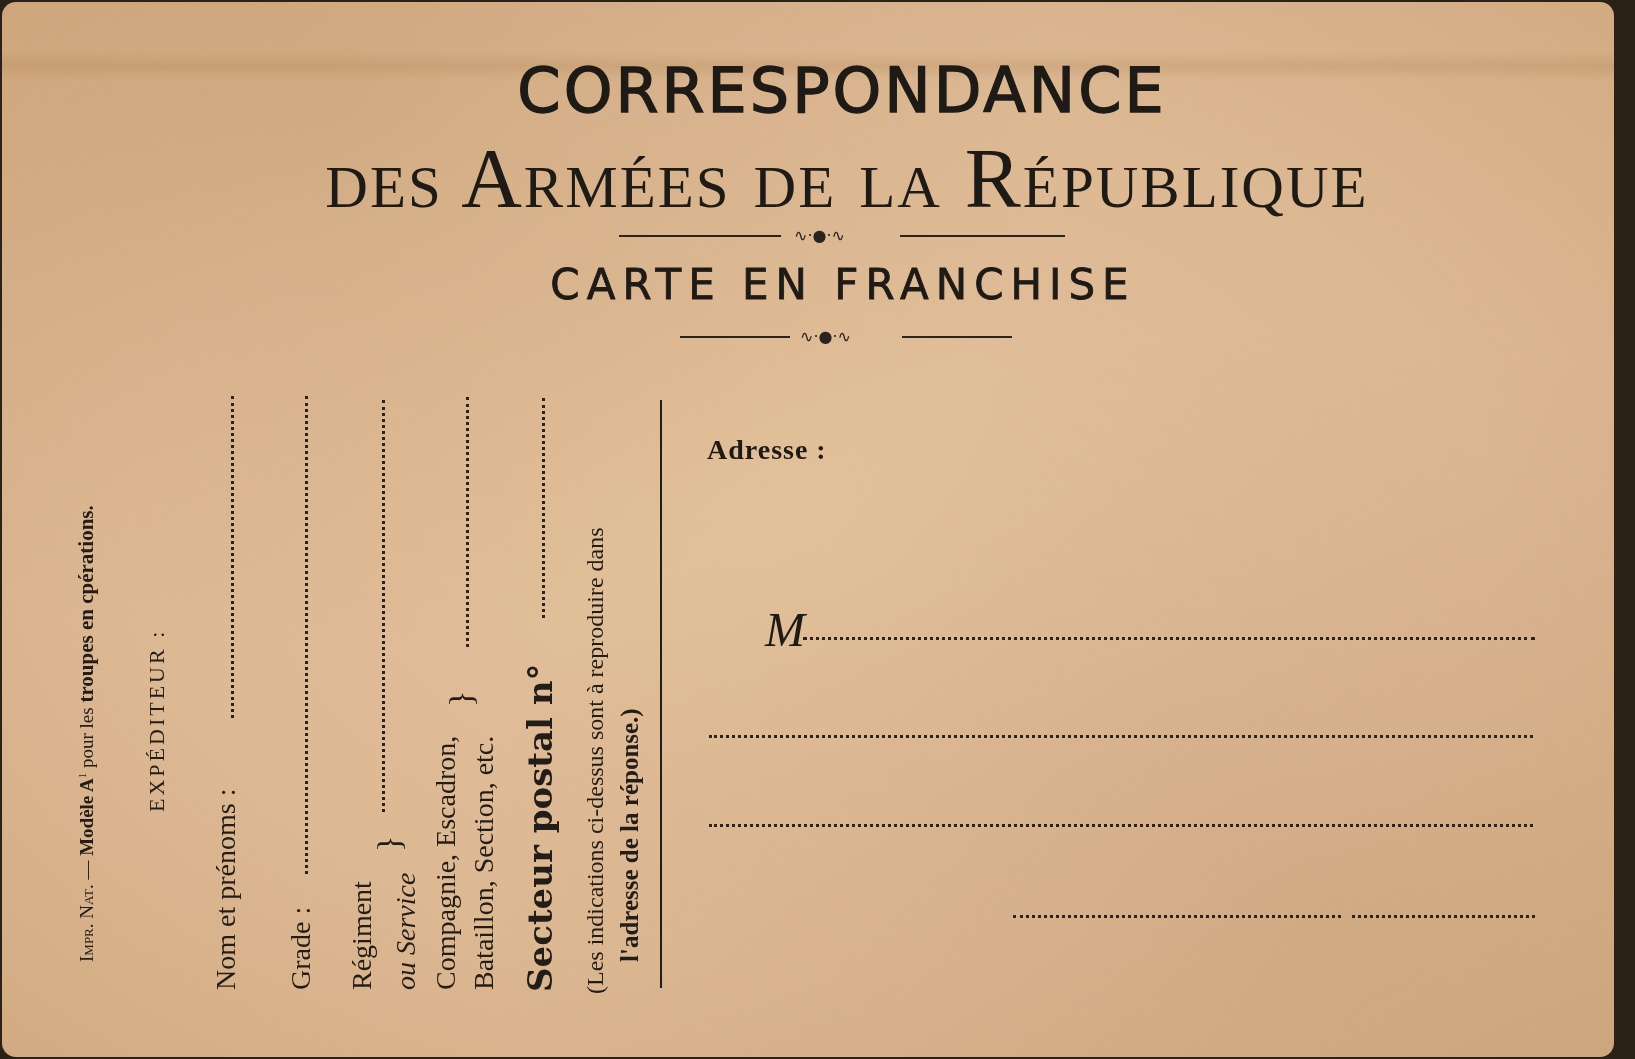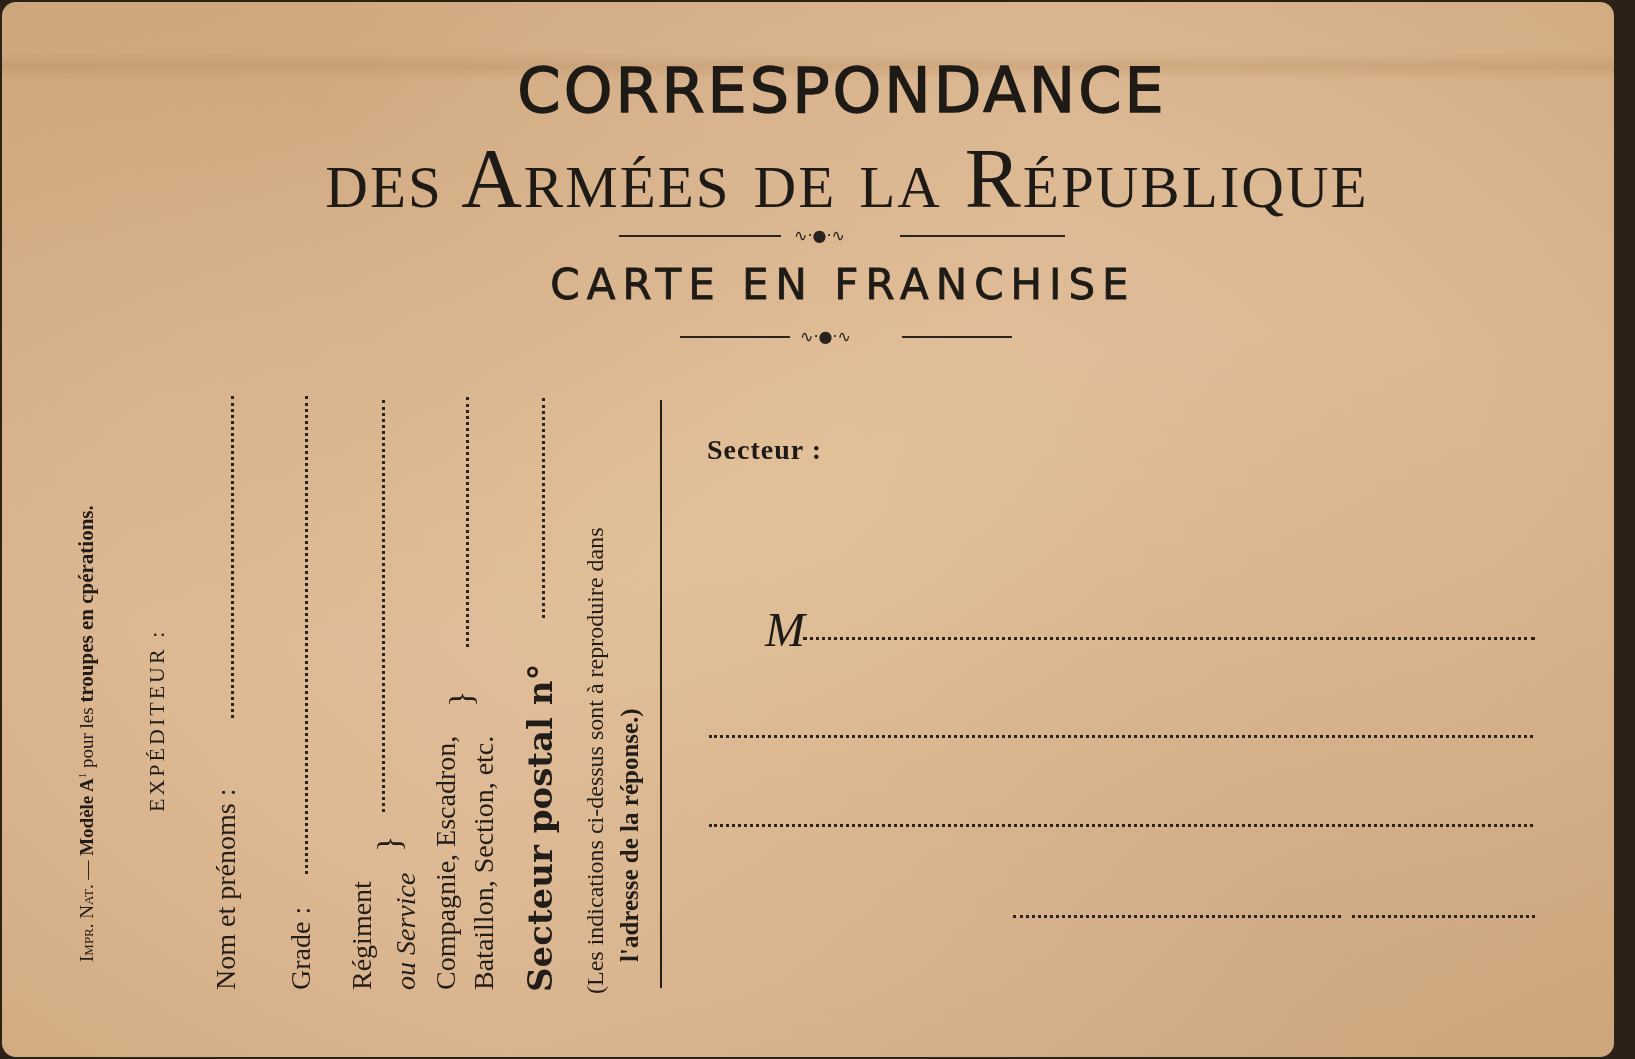--- a/index.html
+++ b/index.html
@@ -107,20 +107,20 @@
   <div class="vdots" style="left:464px; top:395px; height:250px;"></div>
 
   <div class="rot" style="left:518px; top:990px; font-size:34px; font-weight:bold; font-family:'DejaVu Serif', serif;">Secteur postal n°</div>
   <div class="vdots" style="left:540px; top:396px; height:220px;"></div>
 
   <div class="rot" style="left:580px; top:992px; font-size:24px;">(Les indications ci-dessus sont à reproduire dans</div>
   <div class="rot" style="left:614px; top:960px; font-size:25px; font-weight:bold;">l'adresse de la réponse.)</div>
 
   <div class="vrule" style="left:658px; top:398px; height:588px;"></div>
 
-  <div class="abs addr-label">Secteur :</div>
+  <div class="abs addr-label">Adresse :</div>
   <div class="abs m-label">M</div>
   <div class="hdots" style="left:801px; top:635px; width:732px;"></div>
   <div class="hdots" style="left:707px; top:733px; width:824px;"></div>
   <div class="hdots" style="left:707px; top:822px; width:824px;"></div>
   <div class="hdots" style="left:1011px; top:913px; width:328px;"></div>
   <div class="hdots" style="left:1350px; top:913px; width:183px;"></div>
 </div>
 
 </body></html>

